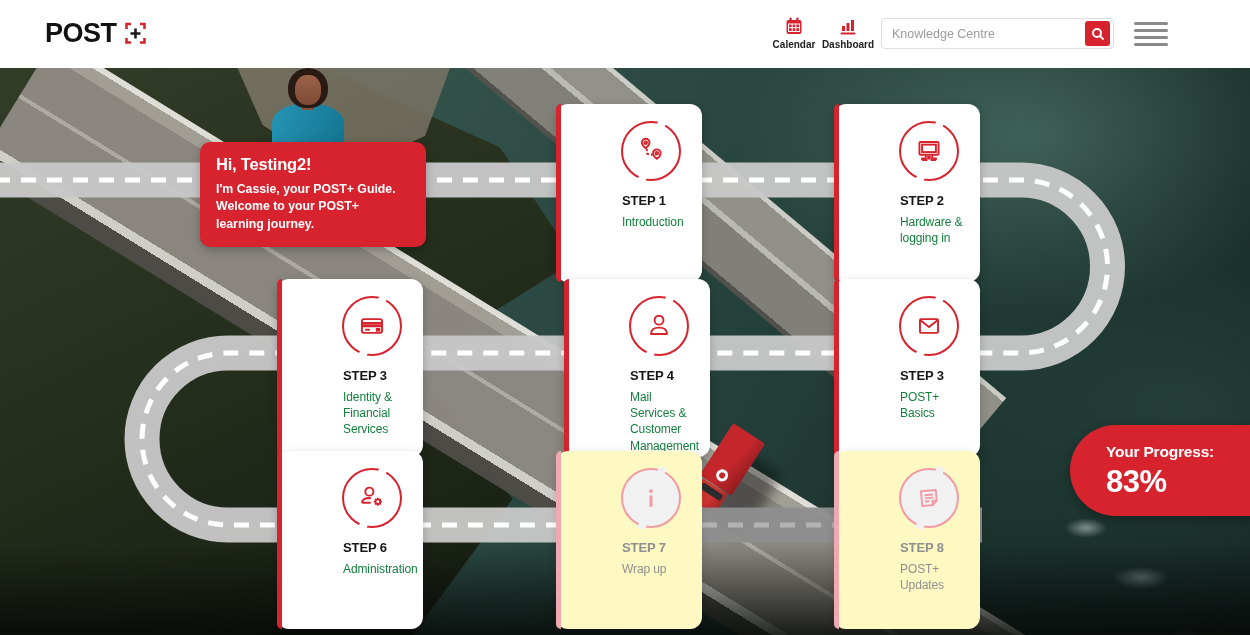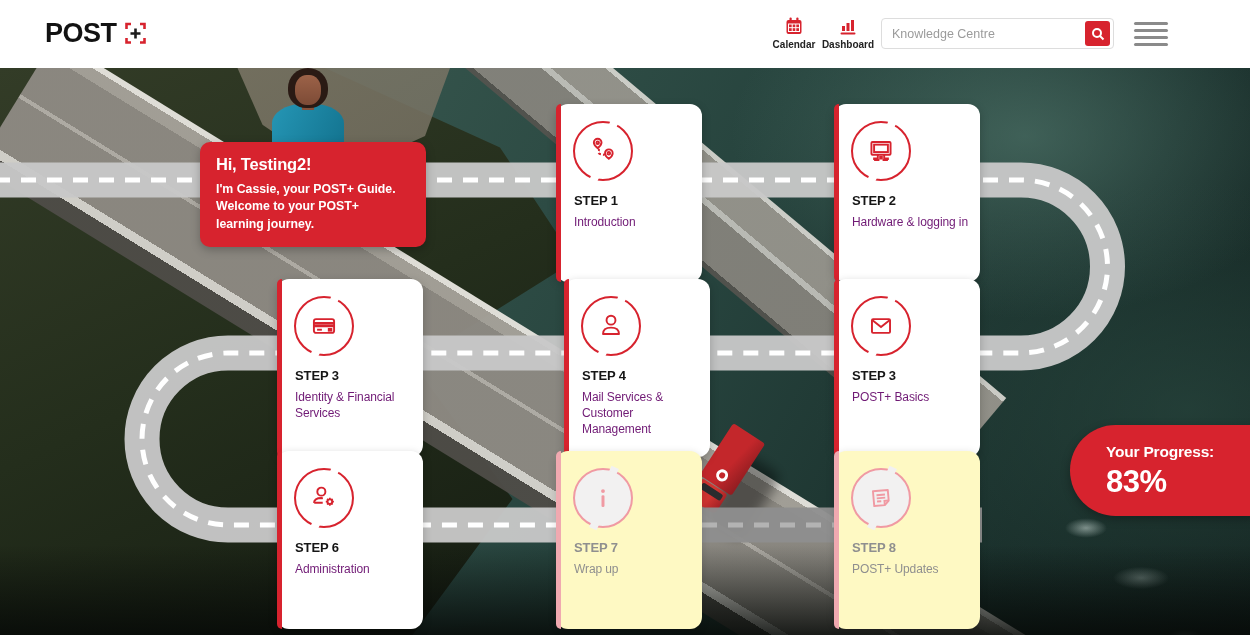--- a/index.html
+++ b/index.html
@@ -59,27 +59,27 @@
   .cassie .face { position:absolute; left:31px; top:7px; width:26px; height:30px; background:linear-gradient(#9c6248,#7d4b36); border-radius:45%; }
   .cassie .body { position:absolute; left:8px; top:36px; width:72px; height:46px; background:linear-gradient(115deg,#2596b5,#13738f); border-radius:42% 42% 8px 8px; }
   .cassie .neck { position:absolute; left:38px; top:32px; width:12px; height:10px; background:#85523c; }
 
   
   .greet { position:absolute; left:200px; top:74px; width:226px; min-height:90px; background:#d7232e; border-radius:10px; padding:13px 16px 14px; z-index:6; box-shadow:0 3px 10px rgba(0,0,0,.25); }
   .greet h2 { color:#fff; font-size:16.5px; font-weight:800; letter-spacing:-0.2px; margin-bottom:7px; }
   .greet p { color:#fff; font-size:12.3px; font-weight:600; line-height:1.42; }
 
   
-  .card { position:absolute; width:146px; height:178px; background:#fff; border-radius:12px; box-shadow:0 3px 10px rgba(0,0,0,.22); z-index:6; cursor:pointer; }
+  .card { position:absolute; width:146px; height:178px; background:#fff; border-radius:12px; box-shadow:0 3px 10px rgba(0,0,0,.22); z-index:6; cursor:pointer;padding-left:48px; }
   .card::before { content:""; position:absolute; left:0; top:0; width:5px; height:100%; background:#d7232e; border-radius:8px 0 0 8px; }
   .card .ring { position:relative; margin:17px 0 12px 17px; width:60px; height:60px; border:2px solid #d7232e; border-radius:50%; display:flex; align-items:center; justify-content:center; color:#d7232e; }
   .card .ring::before { content:""; position:absolute; top:-3px; left:62%; width:8px; height:6px; background:inherit; background:#fff; transform:rotate(24deg); }
   .card .ring::after { content:""; position:absolute; bottom:-3px; left:26%; width:8px; height:6px; background:#fff; transform:rotate(24deg); }
   .card .step-label { font-size:13px; font-weight:800; color:#161616; margin:0 0 6px 18px; letter-spacing:-0.1px; }
-  .card .step-title { font-size:12px; font-weight:500; color:#701a75; margin:0 10px 0 18px; line-height:1.35; letter-spacing:-0.1px; }
+  .card .step-title { font-size:12px; font-weight:500; color:#15803d; margin:0 10px 0 18px; line-height:1.35; letter-spacing:-0.1px; }
   .card.disabled { background:#fef9c3; cursor:default; box-shadow:0 2px 8px rgba(0,0,0,.15); }
   .card.disabled::before { background:#f0a9b0; }
   .card.disabled .ring { border-color:#f09aa3; color:#f09aa3; background:#f2f1f1; }
   .card.disabled .ring::before, .card.disabled .ring::after { background:#f2f1f1; }
   .card.disabled .step-label, .card.disabled .step-title { color:#8f8f8f; }
 
   .pos-s1 { left:556px; top:36px; }  .pos-s2 { left:834px; top:36px; }
   .pos-s5 { left:277px; top:211px; } .pos-s4 { left:564px; top:211px; } .pos-s3 { left:834px; top:211px; }
   .pos-s6 { left:277px; top:383px; } .pos-s7 { left:556px; top:383px; } .pos-s8 { left:834px; top:383px; }
 

